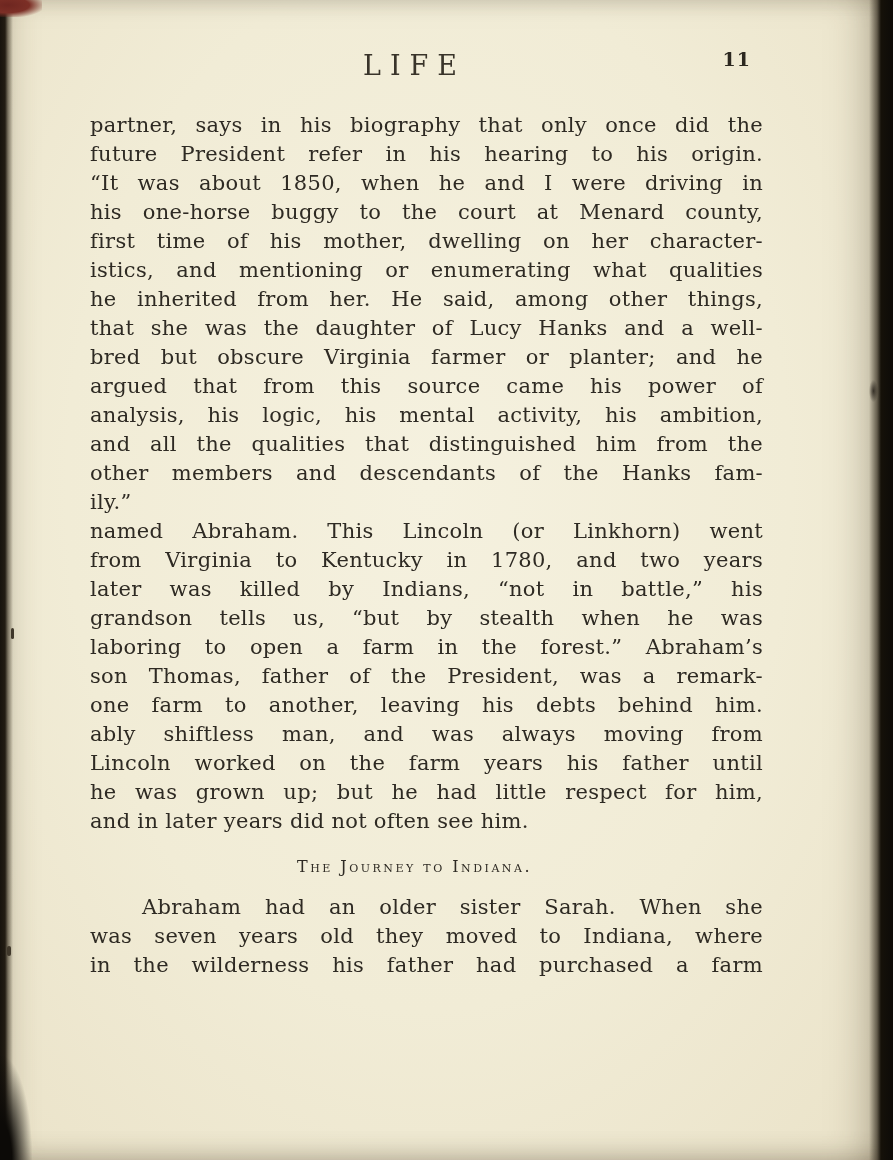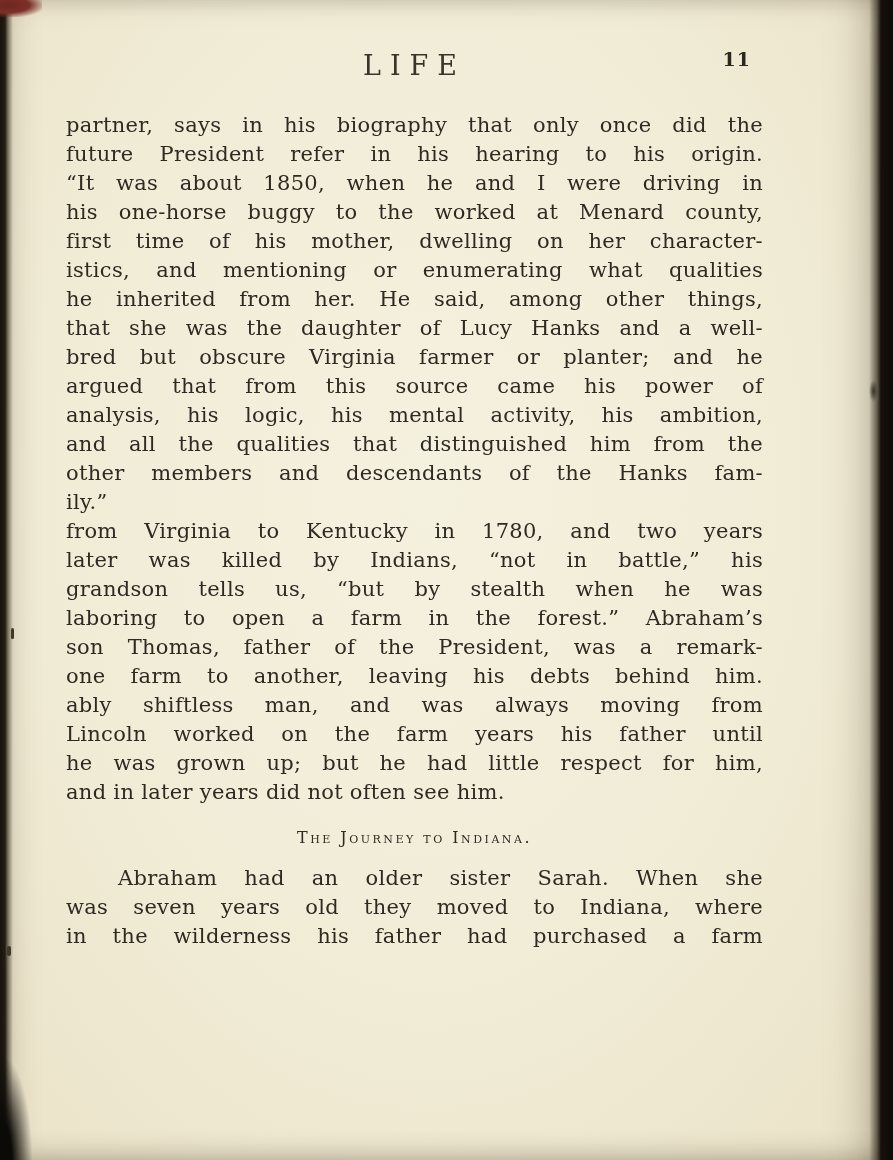--- a/index.html
+++ b/index.html
@@ -29,21 +29,21 @@
   }
   .page-number {
     position: absolute; top: 48px; right: 12px;
     font-size: 19px; font-weight: bold; letter-spacing: 1px; color: #2c2820;
   }
   .text-block {
     margin: 30px 66px 0; width: 697px;
     font-size: 21px; line-height: 29px; letter-spacing: .3px;
   }
   .paragraph { margin: 0; }
-  .line { text-align: justify; text-align-last: justify; }
+  .line { text-align: justify; text-align-last: justify; margin-left: 24px; }
   .line.last { text-align-last: left; }
   .line.indent-sm { text-indent: 26px; }
   .line.indent-lg { text-indent: 52px; }
   .section-heading {
     margin: 16px 0 12px; text-align: center;
     font-size: 16px; font-weight: 500; font-variant: small-caps;
     letter-spacing: 2.5px; color: #2e2a23;
   }
   
   .edge-left {
@@ -77,34 +77,35 @@
     <div class="running-title">LIFE</div>
     <div class="page-number">11</div>
   </div>
 
   <div class="text-block">
 
     <div class="paragraph">
       <div class="line">partner, says in his biography that only once did the</div>
       <div class="line">future President refer in his hearing to his origin.</div>
       <div class="line">“It was about 1850, when he and I were driving in</div>
-      <div class="line">his one-horse buggy to the worked at Menard county,</div>
+      <div class="line">his one-horse buggy to the court at Menard county,</div>
       <div class="line">first time of his mother, dwelling on her character-</div>
       <div class="line">istics, and mentioning or enumerating what qualities</div>
       <div class="line">he inherited from her. He said, among other things,</div>
       <div class="line">that she was the daughter of Lucy Hanks and a well-</div>
       <div class="line">bred but obscure Virginia farmer or planter; and he</div>
       <div class="line">argued that from this source came his power of</div>
       <div class="line">analysis, his logic, his mental activity, his ambition,</div>
       <div class="line">and all the qualities that distinguished him from the</div>
       <div class="line">other members and descendants of the Hanks fam-</div>
       <div class="line last">ily.”</div>
     </div>
 
     <div class="paragraph">
+      <div class="line">named Abraham. This Lincoln (or Linkhorn) went</div>
       <div class="line">from Virginia to Kentucky in 1780, and two years</div>
       <div class="line">later was killed by Indians, “not in battle,” his</div>
       <div class="line">grandson tells us, “but by stealth when he was</div>
       <div class="line">laboring to open a farm in the forest.” Abraham’s</div>
       <div class="line">son Thomas, father of the President, was a remark-</div>
       <div class="line">one farm to another, leaving his debts behind him.</div>
       <div class="line">ably shiftless man, and was always moving from</div>
       <div class="line">Lincoln worked on the farm years his father until</div>
       <div class="line">he was grown up; but he had little respect for him,</div>
       <div class="line last">and in later years did not often see him.</div>

